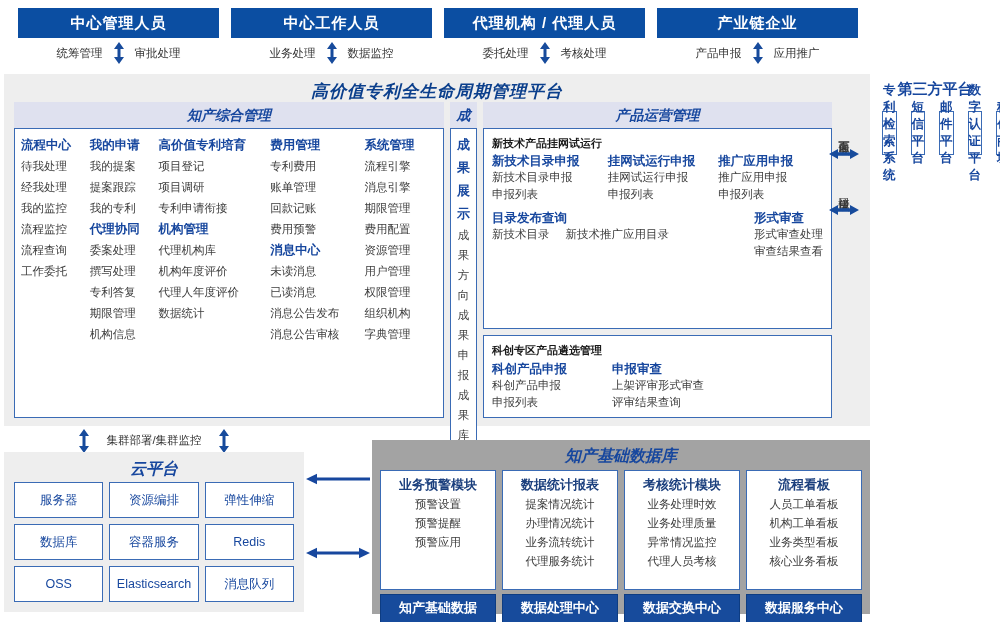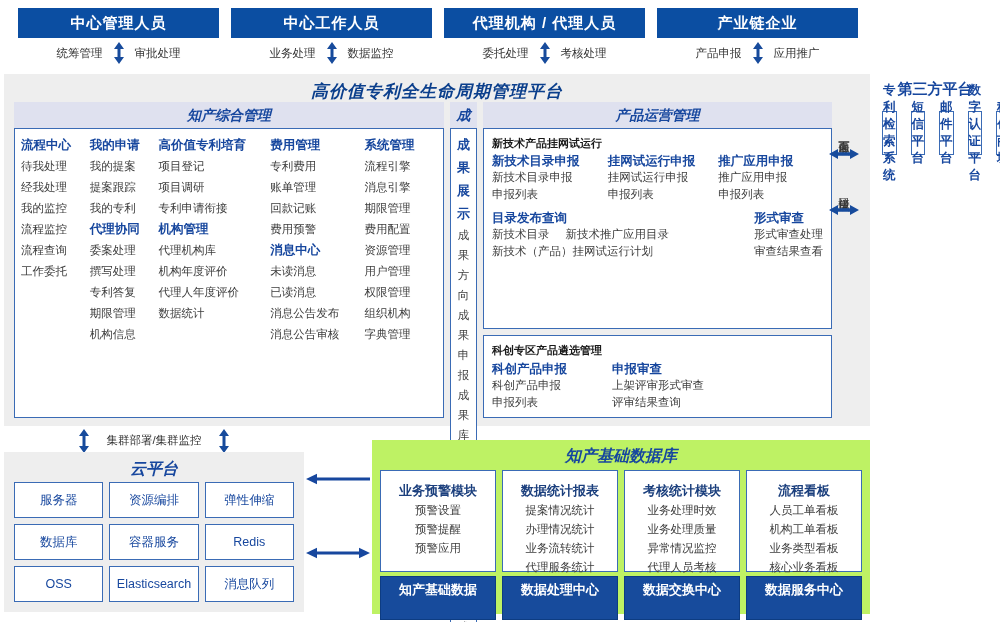--- a/index.html
+++ b/index.html
@@ -116,27 +116,27 @@
                 display: flex; align-items: center; justify-content: center;
                 font-size: 12.5px; color: #17479e; }
 
   
   .mid-arrows { position: absolute; left: 306px; top: 455px; width: 66px; height: 120px; }
   .mid-arrows .a1 { position: absolute; left: 0; top: 16px; }
   .mid-arrows .a2 { position: absolute; left: 0; top: 90px; }
 
   
   .db { position: absolute; left: 372px; top: 440px; width: 498px; height: 174px;
-        background: #bef264; padding: 2px 8px 8px 8px; }
+        background: #a3a3a3; padding: 2px 8px 8px 8px; }
   .db-title { text-align: center; font-weight: bold; font-style: italic;
               font-size: 16px; color: #17479e; line-height: 28px; }
   .db-grid { display: flex; gap: 6px; }
   .db-col { flex: 1 1 0; display: flex; flex-direction: column; }
-  .db-card { border: 1.3px solid #3a6bb5; background: #fff; height: 102px;
-             text-align: center; padding-top: 9px; }
+  .db-card { border: 1.3px solid #3a6bb5; background: #fff; height: 120px;
+             text-align: center; padding-top: 3px; }
   .db-h { font-weight: bold; font-size: 13px; color: #1b3f7d; line-height: 21px; }
   .db-i { font-size: 11.5px; color: #3c3c3c; line-height: 19px; }
   .db-foot { margin-top: 4px; background: #174b9c; color: #fff; font-weight: bold;
              font-size: 13px; height: 44px; line-height: 26px; text-align: center;
              border: 1px solid #0d3c82; }
 </style>
 </head>
 <body>
 
 <div id="root">
@@ -298,21 +298,20 @@
                 <div class="cp-i">申报列表</div>
               </div>
             </div>
             <div class="cp-row2">
               <div class="cp-left">
                 <div class="cp-h">目录发布查询</div>
                 <div class="inline-pair">
                   <div class="cp-i">新技术目录</div>
                   <div class="cp-i">新技术推广应用目录</div>
                 </div>
-                <div class="cp-i">新技术（产品）挂网试运行计划</div>
               </div>
               <div class="cp-right">
                 <div class="cp-h">形式审查</div>
                 <div class="cp-i">形式审查处理</div>
                 <div class="cp-i">审查结果查看</div>
               </div>
             </div>
           </div>
 
           <div class="cp-box b2">

